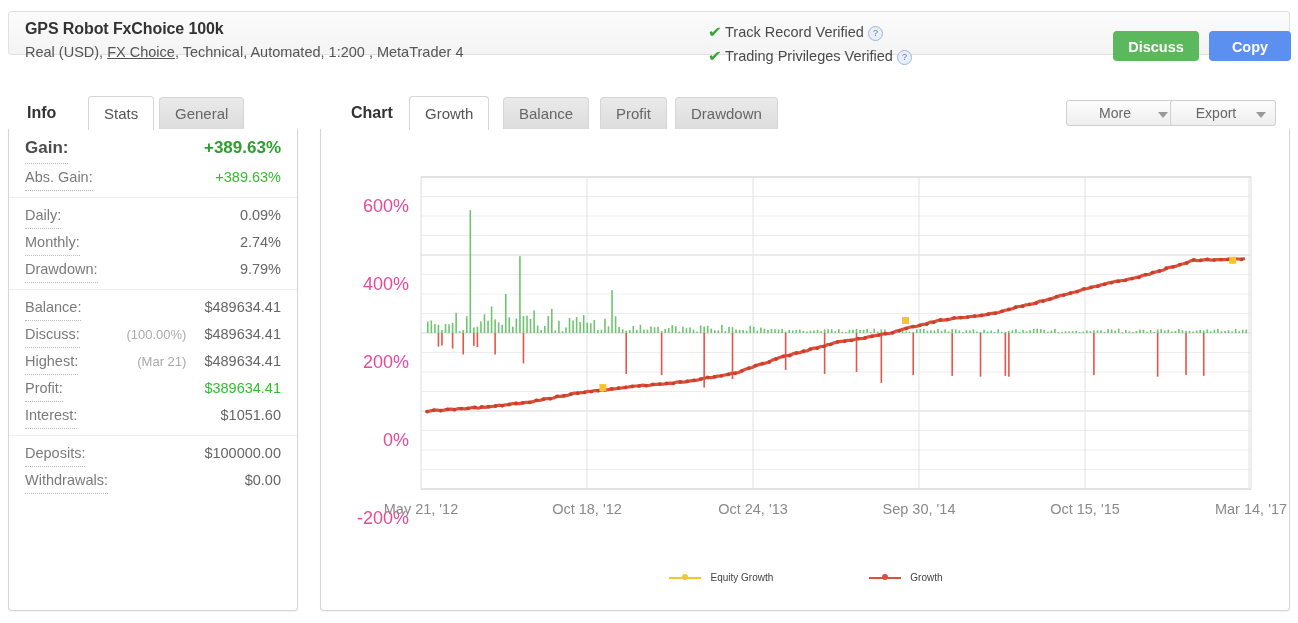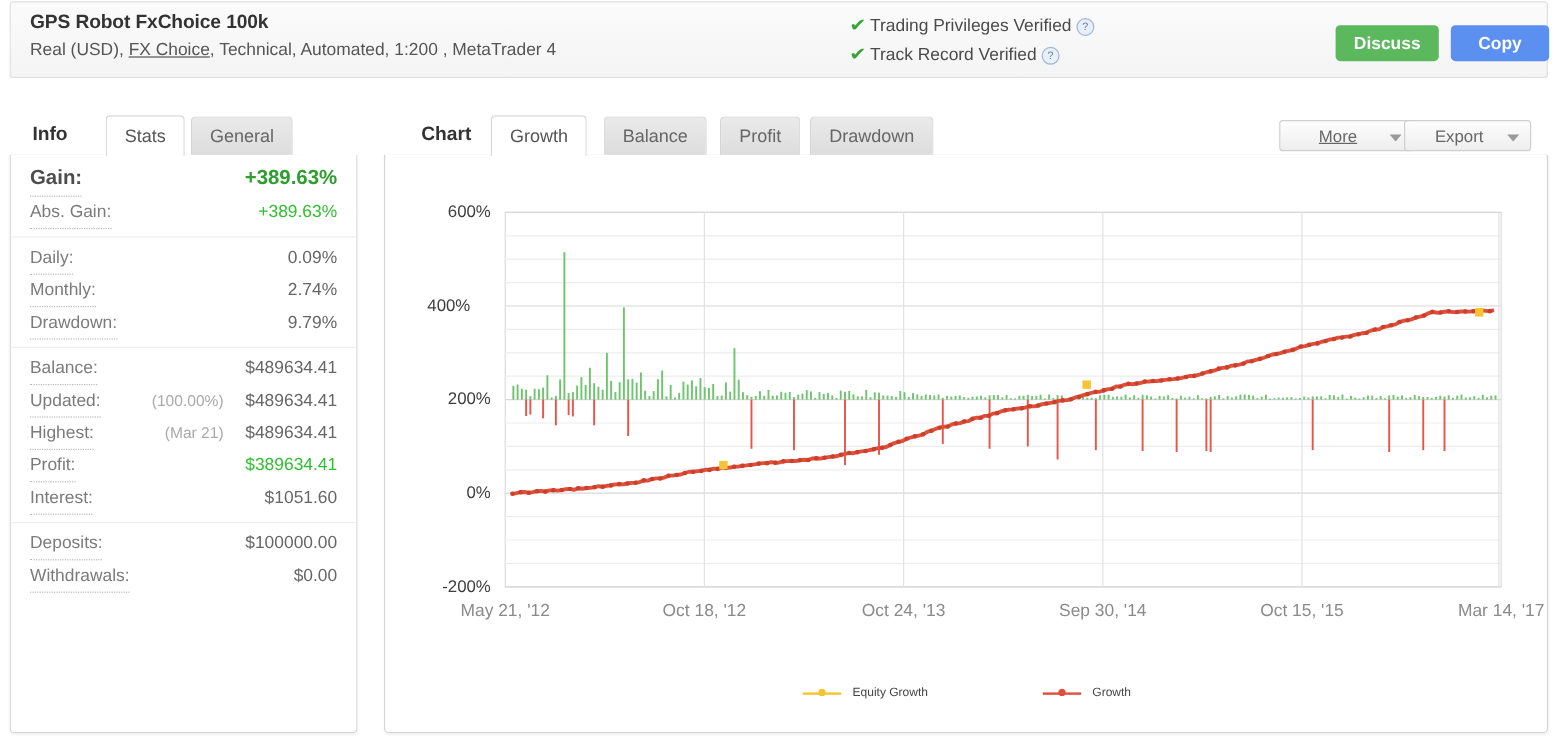--- a/index.html
+++ b/index.html
@@ -9,22 +9,22 @@
   }
   #root {
     position: relative;
     width: 1298px; height: 623px;
     background: #ffffff;
     overflow: hidden;
   }
 
   
   .header {
-    position: absolute; left: 8px; top: 1px;
-    width: 1282px; height: 64px;
+    position: absolute; left: 8px; top: 11px;
+    width: 1282px; height: 44px;
     background: linear-gradient(to bottom,#fbfbfb 0%, #f4f4f4 100%);
     border: 1px solid #e0e0e0;
     border-radius: 3px;
     box-sizing: border-box;
   }
   .acct-title {
     position: absolute; left: 16px; top: 8px;
     font-size: 16px; font-weight: bold; color: #333; letter-spacing: -0.1px;
   }
   .acct-sub {
@@ -146,36 +146,37 @@
   .tool-btn {
     position: absolute; top: 4px;
     height: 26px; line-height: 24px;
     border: 1px solid #cfcfcf; border-radius: 3px;
     background: linear-gradient(to bottom,#fdfdfd 0%,#eeeeee 100%);
     font-size: 14px; color: #666;
     padding: 0 26px 0 12px;
     box-sizing: border-box; cursor: pointer; z-index: 5;
     font-family: inherit;
   }
-  #btn-more   { right: 112px; width: 112px; text-decoration: underline; }
+  #btn-more   { right: 112px; width: 112px; }
   #btn-export { right: 14px;  width: 106px; }
   .caret {
     position: absolute; right: 9px; top: 11px;
     width: 0; height: 0;
     border-left: 5px solid transparent;
     border-right: 5px solid transparent;
     border-top: 6px solid #999;
   }
 
   
   .plot-wrap { position: absolute; left: 0; top: 0; width: 970px; height: 482px; }
   .ylab {
     position: absolute; right: 0; width: 70px;
-    text-align: right; font-size: 14px; color: #404040;
+    text-align: right; font-size: 18px; color: #ec4899;
     transform: translateY(-9px);
+    margin-top: 28px;
   }
   .xlab {
     position: absolute; top: 0; font-size: 14.5px; color: #8a8a8a;
     text-align: center; white-space: nowrap;
   }
 
   .legend {
     position: absolute; left: 0; bottom: 28px; width: 970px;
     display: flex; justify-content: center; gap: 96px;
     font-size: 10px; color: #444;
@@ -195,24 +196,24 @@
 <body>
 
 <div id="root">
 
   <div class="header">
     <div class="acct-title">GPS Robot FxChoice 100k</div>
     <div class="acct-sub"><span>Real (USD), </span><a href="#">FX Choice</a><span>, Technical, Automated, 1:200 , MetaTrader 4</span></div>
 
     <div class="verif">
       <div class="verif-row">
-        <span class="tick">✔</span><span>Trading Privileges Verified</span><span class="qmark">?</span>
+        <span class="tick">✔</span><span>Track Record Verified</span><span class="qmark">?</span>
       </div>
       <div class="verif-row">
-        <span class="tick">✔</span><span>Track Record Verified</span><span class="qmark">?</span>
+        <span class="tick">✔</span><span>Trading Privileges Verified</span><span class="qmark">?</span>
       </div>
     </div>
 
     <button class="btn-head" id="btn-discuss">Discuss</button>
     <button class="btn-head" id="btn-copy">Copy</button>
   </div>
 
   <div class="lpanel">
     <div class="tabstrip">
       <div class="tab plain" style="left:4px;">Info</div>
@@ -249,21 +250,21 @@
             <span class="sval">9.79%</span>
           </div>
         </div>
         <div class="sgroup">
           <div class="srow">
             <span class="slabel">Balance:</span>
             <span class="sspacer"></span>
             <span class="sval">$489634.41</span>
           </div>
           <div class="srow">
-            <span class="slabel">Updated:</span>
+            <span class="slabel">Discuss:</span>
             <span class="sspacer"></span>
             <span class="sparen">(100.00%)</span>
             <span class="sval">$489634.41</span>
           </div>
           <div class="srow">
             <span class="slabel">Highest:</span>
             <span class="sspacer"></span>
             <span class="sparen">(Mar 21)</span>
             <span class="sval">$489634.41</span>
           </div>
@@ -714,21 +715,21 @@
             <circle cx="900.0418410041841" cy="130.57950289874805" r="1.9" fill="#c9402c"></circle>
             <circle cx="906.8870292887029" cy="130.402096087041" r="1.9" fill="#c9402c"></circle>
             <circle cx="913.7322175732218" cy="129.6721861012486" r="1.9" fill="#c9402c"></circle>
             <circle cx="920.5774058577406" cy="130.29231786413175" r="1.9" fill="#c9402c"></circle>
             <rect x="278.37" y="255.10000000000002" width="7" height="7" fill="#f5c431"></rect>
             <rect x="581.03" y="188.01999999999998" width="7" height="7" fill="#f5c431"></rect>
             <rect x="908.23" y="127.79229999999995" width="7" height="7" fill="#f5c431"></rect>
           </svg>
         <div id="ylabels">
             <div class="ylab" style="top: 48px; right: 882px;">600%</div>
-            <div class="ylab" style="top: 126px; right: 882px; text-align: center;">400%</div>
+            <div class="ylab" style="top: 126px; right: 882px;">400%</div>
             <div class="ylab" style="top: 204px; right: 882px;">200%</div>
             <div class="ylab" style="top: 282px; right: 882px;">0%</div>
             <div class="ylab" style="top: 360px; right: 882px;">-200%</div>
           </div>
         <div id="xlabels">
             <div class="xlab" style="top: 372px; left: 30px; width: 140px;">May 21, '12</div>
             <div class="xlab" style="top: 372px; left: 196px; width: 140px;">Oct 18, '12</div>
             <div class="xlab" style="top: 372px; left: 362px; width: 140px;">Oct 24, '13</div>
             <div class="xlab" style="top: 372px; left: 528px; width: 140px;">Sep 30, '14</div>
             <div class="xlab" style="top: 372px; left: 694px; width: 140px;">Oct 15, '15</div>

